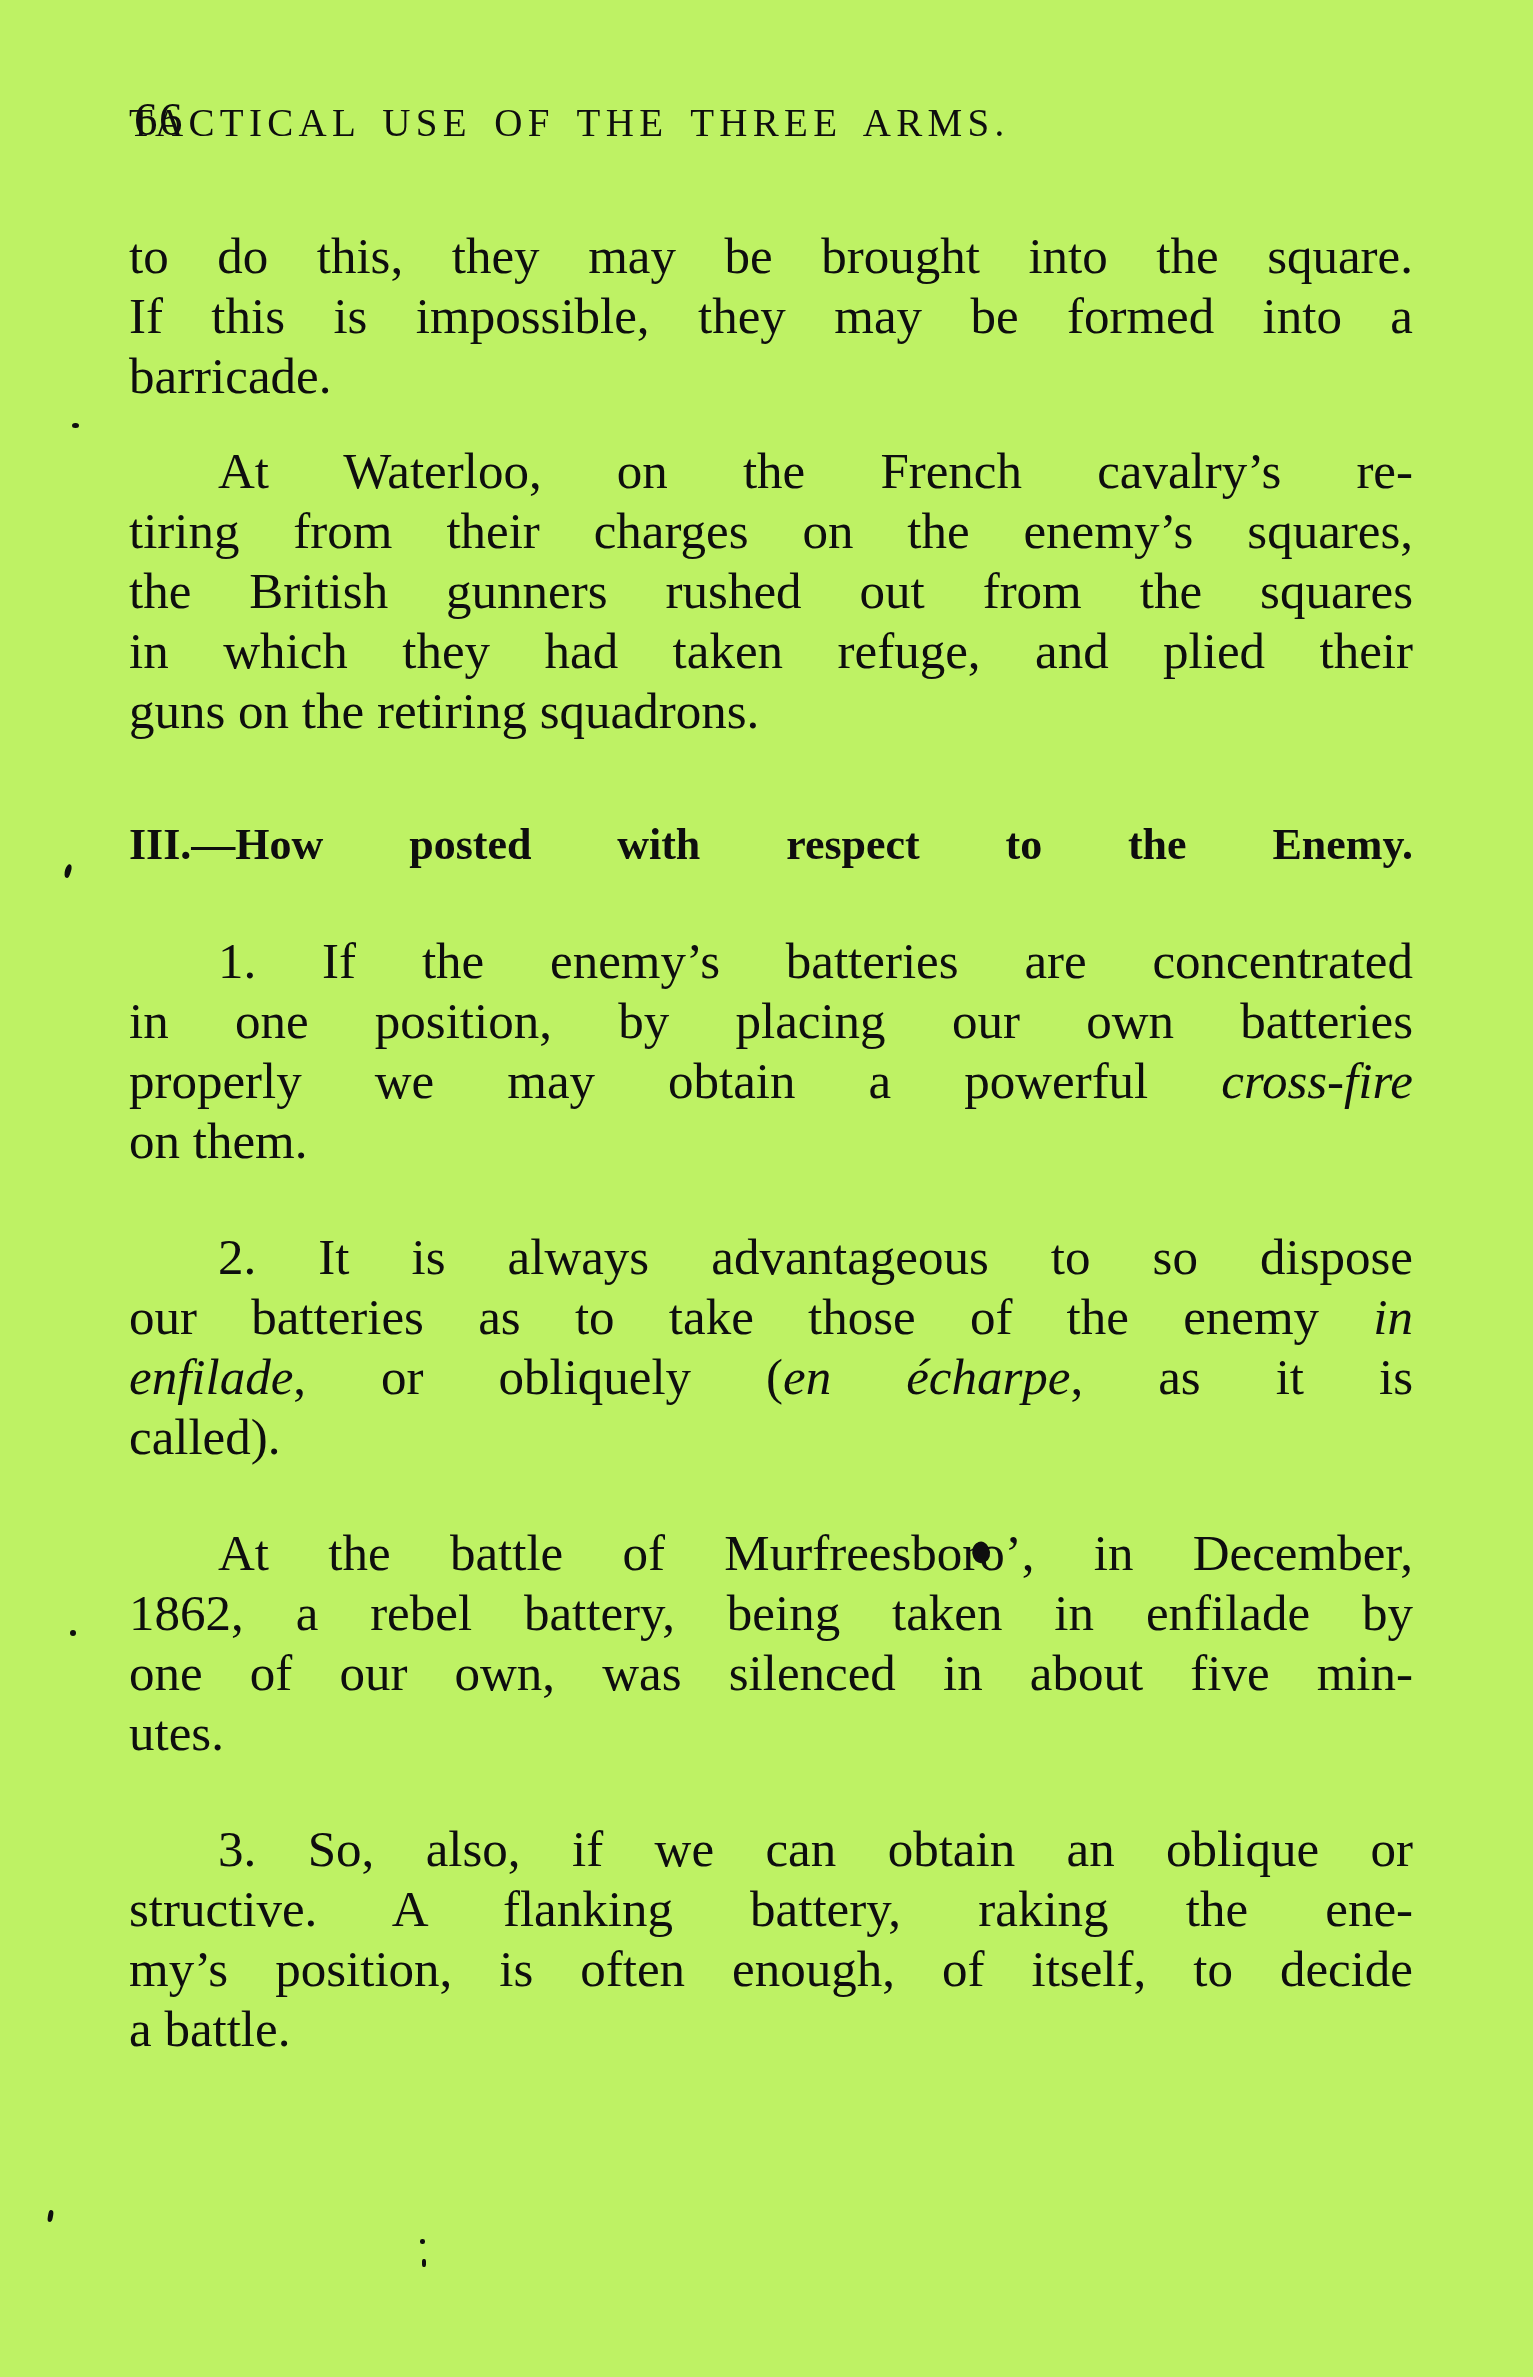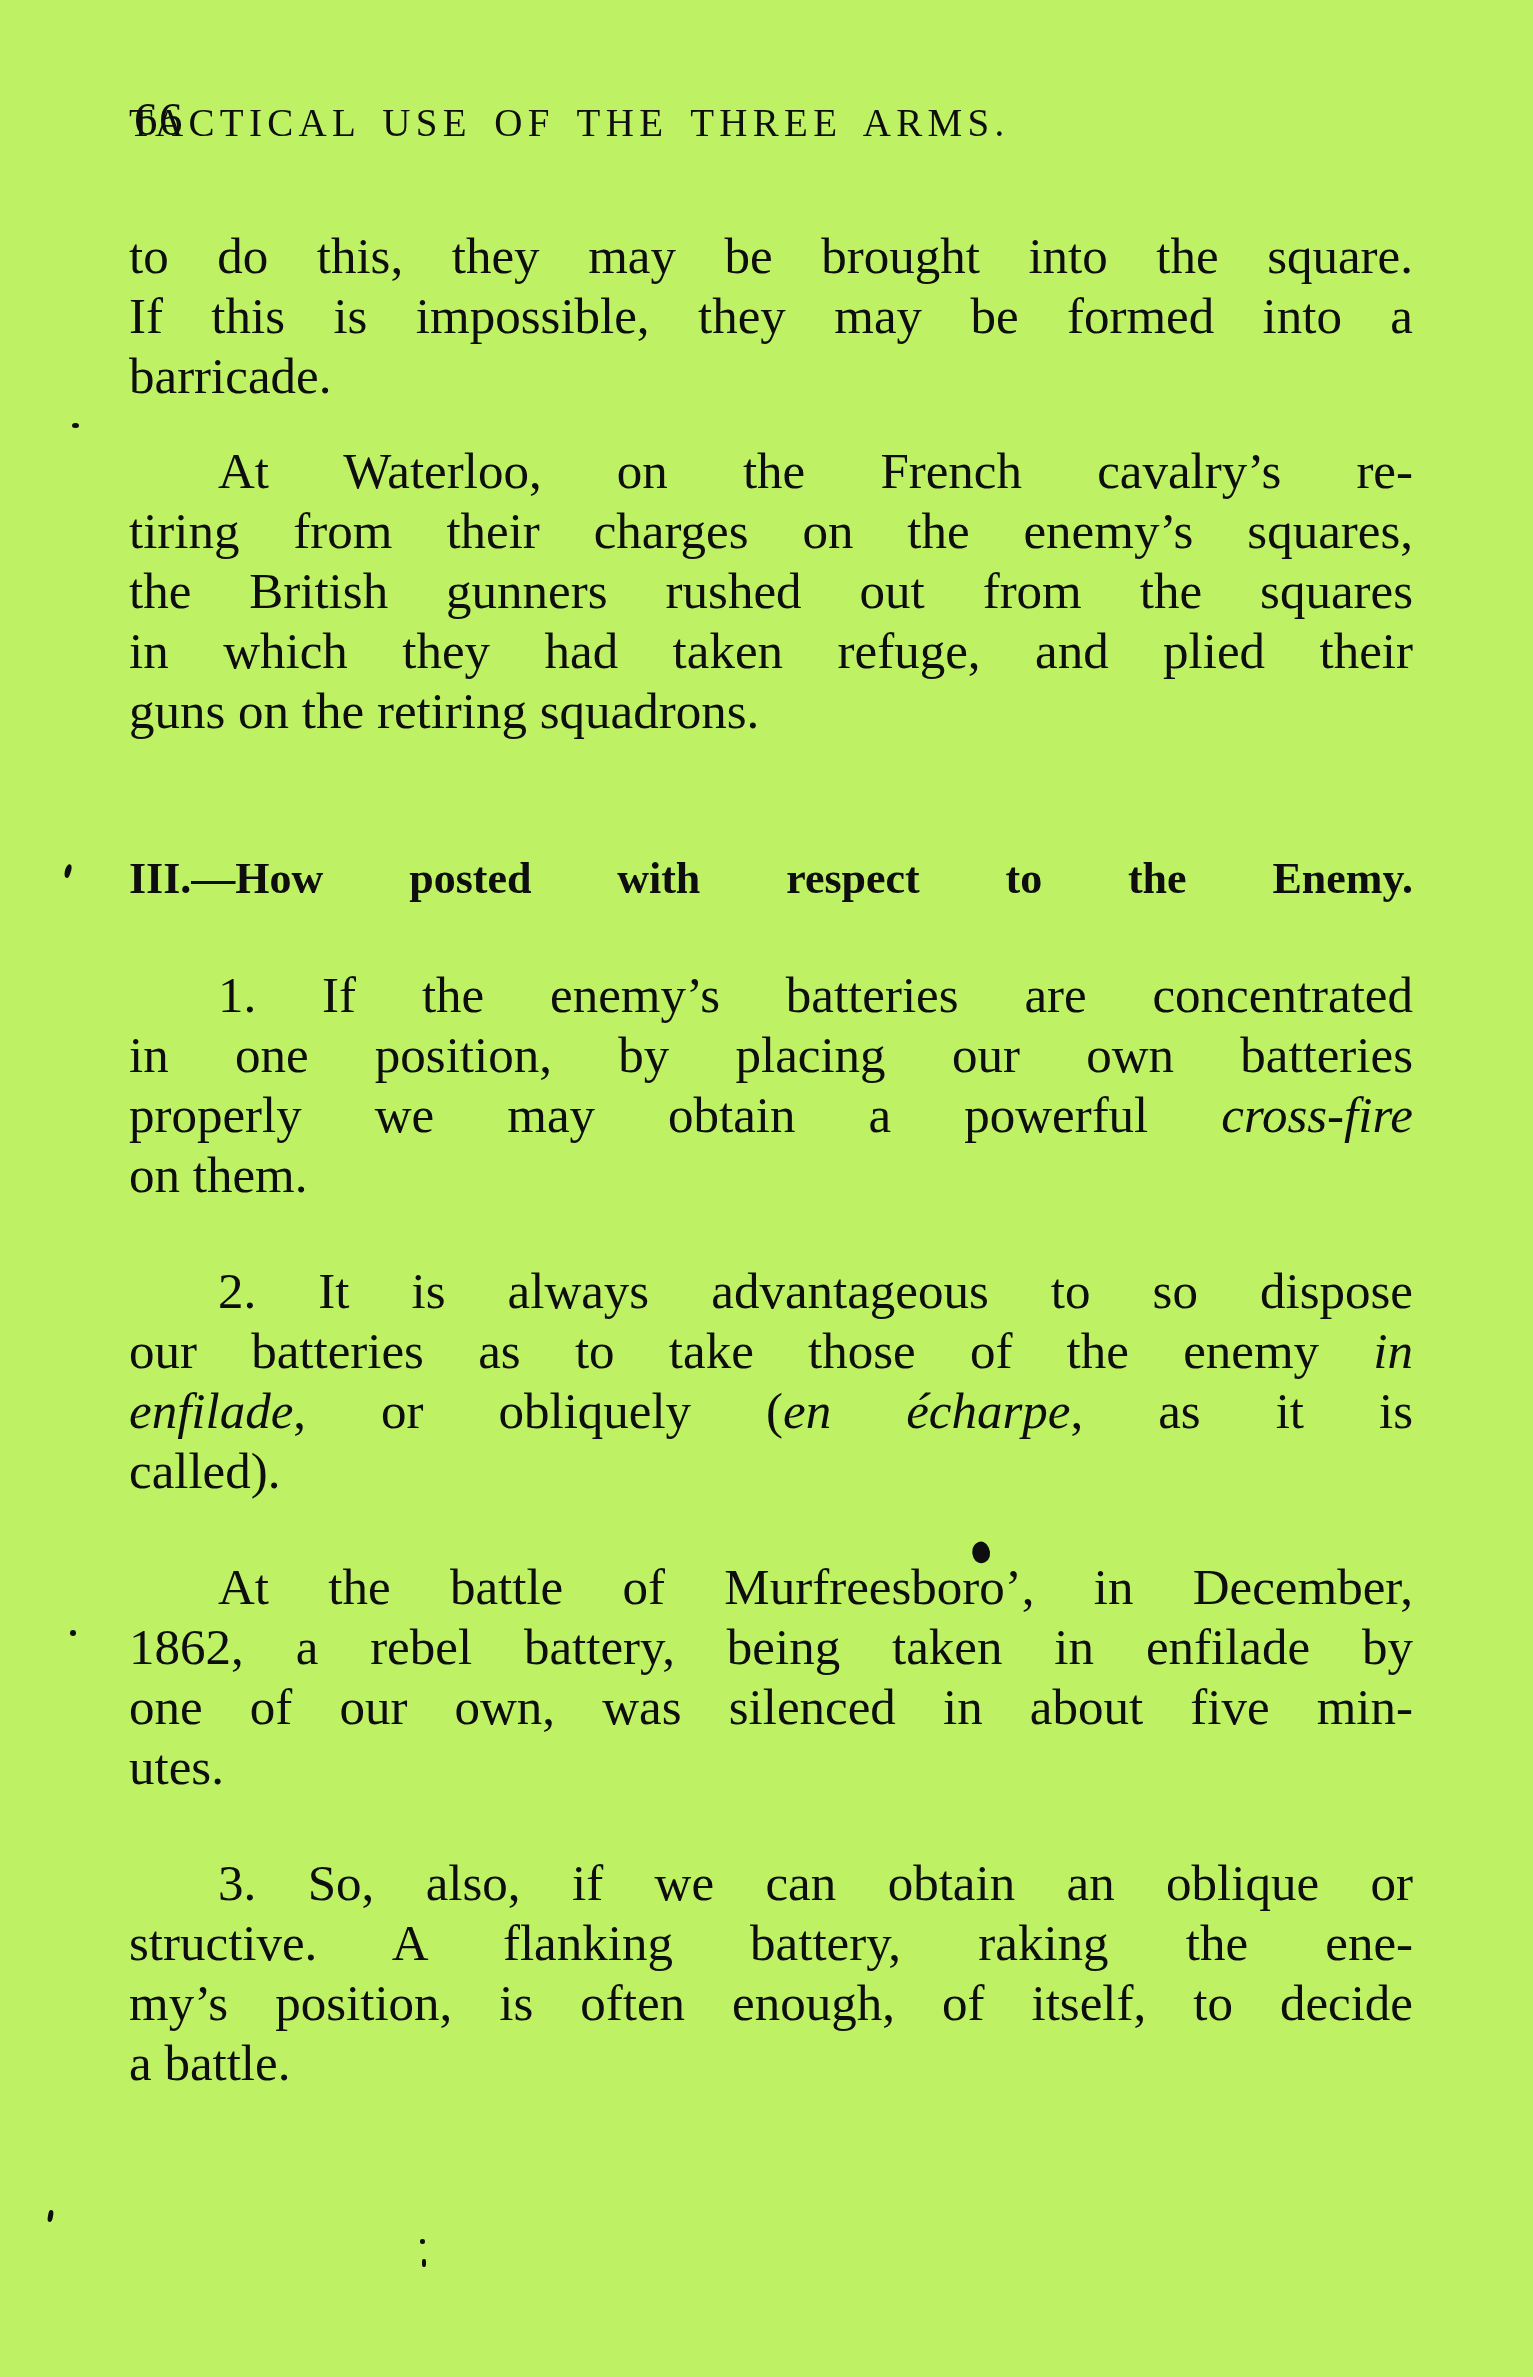--- a/index.html
+++ b/index.html
@@ -51,21 +51,21 @@
     color: #0e0e0e;
   }
   .line.j {
     text-align: justify;
     text-align-last: justify;
   }
   .line.ind { text-indent: 89px; }
   .it { font-style: italic; }
   #para2 { margin-top: 35px; }
   .section-heading {
-    margin-top: 108px;
+    margin-top: 74px;
     font-size: 44px;
     line-height: 60px;
     font-weight: bold;
     text-align: justify;
     text-align-last: justify;
   }
   #para3 { margin-top: 56px; }
   #para4 { margin-top: 56px; }
   #para5 { margin-top: 56px; }
   #para6 { margin-top: 56px; }

